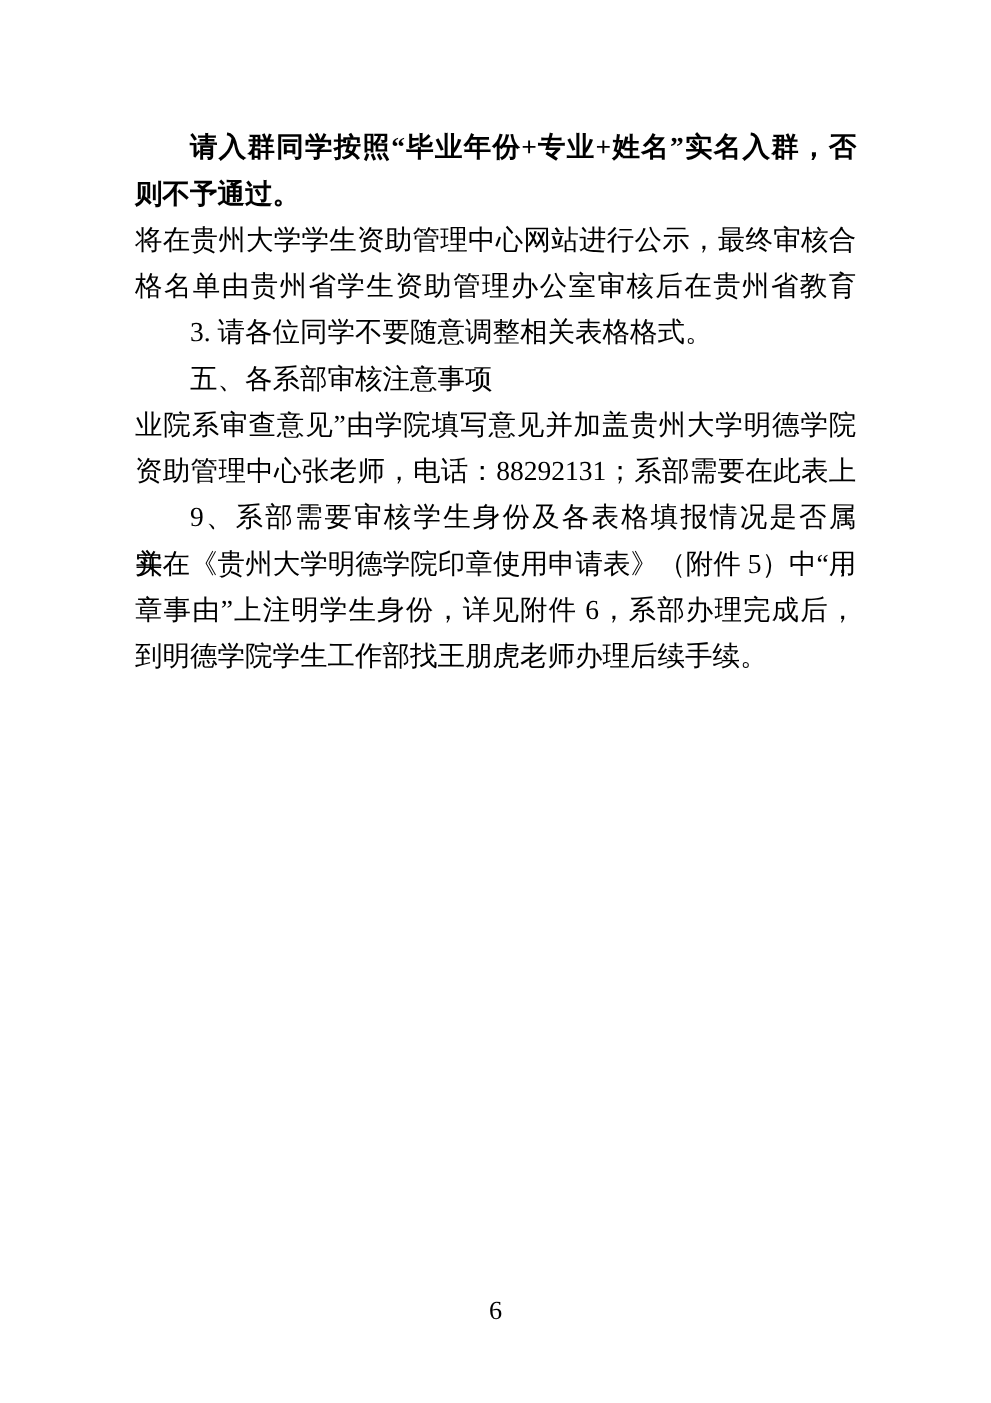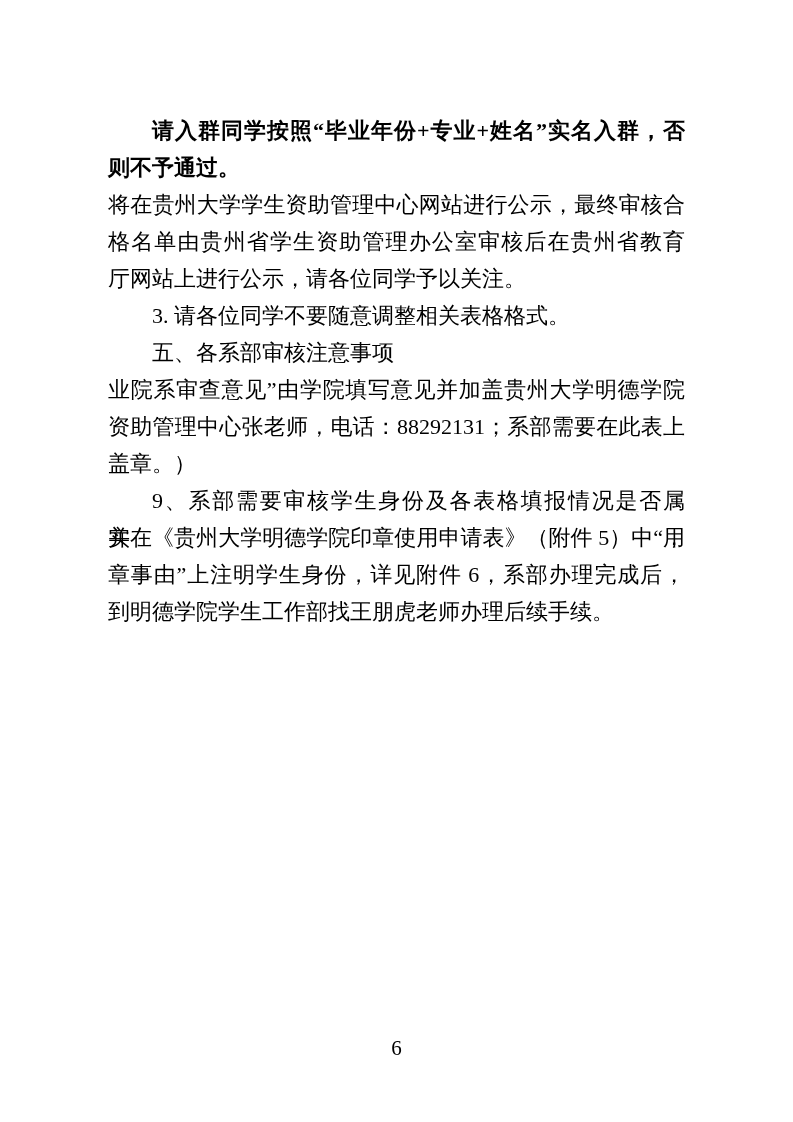--- a/index.html
+++ b/index.html
@@ -14,21 +14,20 @@
     background: #ffffff;
     color: #000000;
     font-family: "Liberation Serif", "DejaVu Serif", serif;
     overflow: hidden;
   }
   .content {
     position: absolute;
     left: 108px;
     top: 99px;
     width: 577px;
-    margin-top: 13px;
   }
   .para {
     margin: 0;
     padding: 0;
   }
   .line {
     height: 37px;
     line-height: 37px;
     font-size: 22px;
     text-align: justify;
@@ -60,32 +59,30 @@
 
 <div class="page">
   <div class="content">
       <div class="para bold">
         <div class="line first">请入群同学按照“毕业年份+专业+姓名”实名入群，否</div>
         <div class="line last">则不予通过。</div>
       </div>
       <div class="para body">
         <div class="line">将在贵州大学学生资助管理中心网站进行公示，最终审核合</div>
         <div class="line">格名单由贵州省学生资助管理办公室审核后在贵州省教育</div>
-        <div class="line last">厅网站上进行公示，请各位同学予以关注。</div>
       </div>
       <div class="para body">
         <div class="line first last">3. 请各位同学不要随意调整相关表格格式。</div>
       </div>
       <div class="para body">
         <div class="line first last">五、各系部审核注意事项</div>
       </div>
       <div class="para body">
         <div class="line">业院系审查意见”由学院填写意见并加盖贵州大学明德学院</div>
         <div class="line">资助管理中心张老师，电话：88292131；系部需要在此表上</div>
-        <div class="line last">盖章。）</div>
       </div>
       <div class="para body">
         <div class="line first">9、系部需要审核学生身份及各表格填报情况是否属实，</div>
         <div class="line">并在《贵州大学明德学院印章使用申请表》（附件 5）中“用</div>
         <div class="line">章事由”上注明学生身份，详见附件 6，系部办理完成后，</div>
         <div class="line last">到明德学院学生工作部找王朋虎老师办理后续手续。</div>
       </div>
     </div>
   <div class="page-number">6</div>
 </div>

